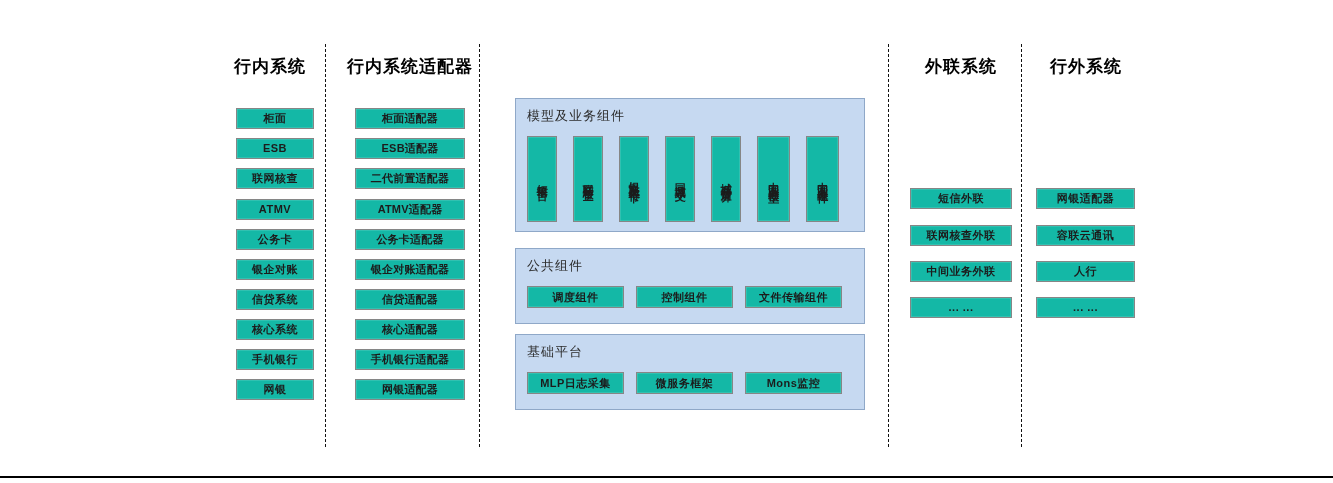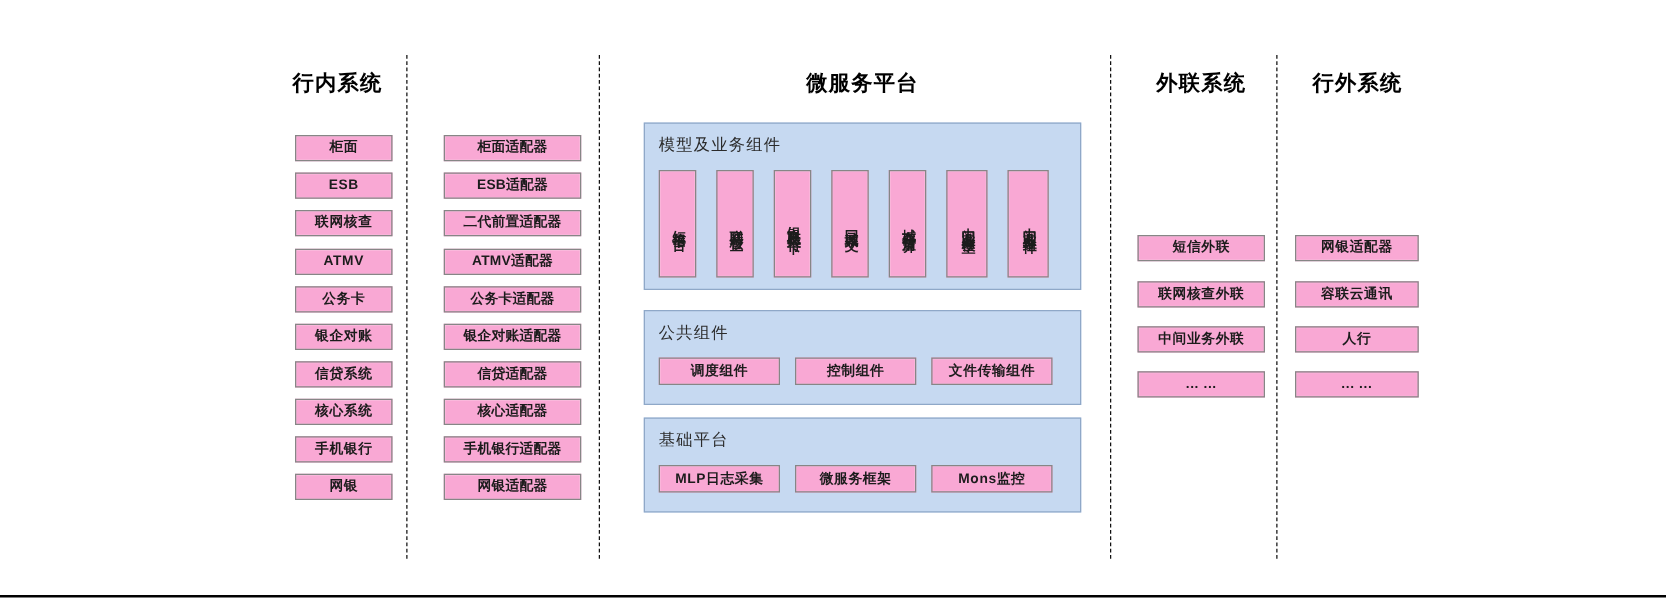--- a/index.html
+++ b/index.html
@@ -35,21 +35,21 @@
   .divider {
     position: absolute;
     width: 0;
     border-left: 1.5px dashed #111111;
   }
 
   
   .node {
     position: absolute;
     box-sizing: border-box;
-    background: #f9a8d4;
+    background: #14b8a6;
     border: 1px solid #868686;
     color: #1c1c1c;
     font-size: 11px;
     font-weight: bold;
     display: flex;
     align-items: center;
     justify-content: center;
     text-align: center;
     line-height: 1.15;
     letter-spacing: 0.5px;
@@ -91,22 +91,22 @@
     border-top: 2px solid #000000;
   }
 </style>
 </head>
 <body>
 
 <div id="canvas">
 
   <div class="col-title" style="left:210px; top:57px; width:120px;">行内系统</div>
 
+  <div class="col-title" style="left:340px; top:57px; width:140px;">行内系统适配器</div>
 
-  <div class="col-title" style="left:590px; top:57px; width:200px;">微服务平台</div>
 
   <div class="col-title" style="left:901px; top:57px; width:120px;">外联系统</div>
 
   <div class="col-title" style="left:1026px; top:57px; width:120px;">行外系统</div>
 
   <div class="divider" style="left:325px; top:44px; height:403px;"></div>
   <div class="divider" style="left:479px; top:44px; height:403px;"></div>
   <div class="divider" style="left:888px; top:44px; height:403px;"></div>
   <div class="divider" style="left:1021px; top:44px; height:403px;"></div>
 

